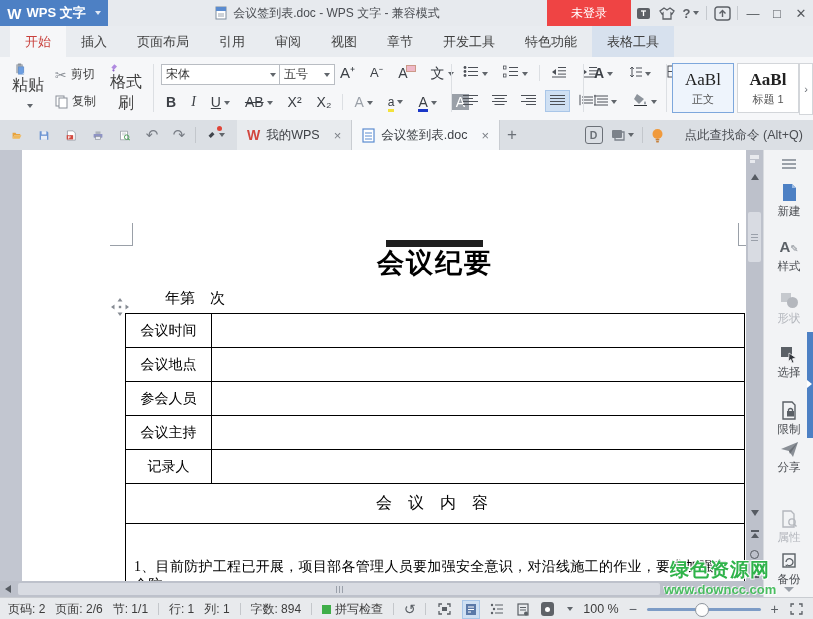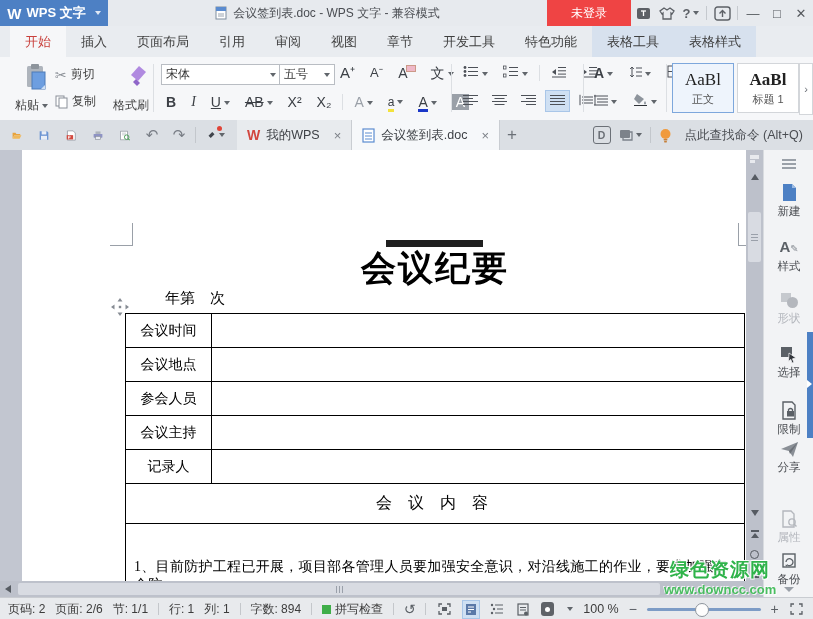--- a/index.html
+++ b/index.html
@@ -24,22 +24,22 @@
   .rtab{padding:0 15px;display:flex;align-items:center;font-size:13px;color:#3f3f3f;cursor:pointer;white-space:nowrap}
   .rtab.active{background:#f6f7f9;color:#c9403c}
   .rtab.context{background:#d7e1ee}
   
   .ribbon{position:absolute;left:0;top:57px;right:0;height:63px;background:#f6f7f9;border-bottom:1px solid #d5d8dc}
   .vsep{position:absolute;top:7px;width:1px;height:48px;background:#dcdfe3}
   .rbtn{display:inline-flex;align-items:center;gap:4px;color:#3f3f3f;font-size:12px;cursor:pointer;background:none;border:none;padding:1px 3px}
   .rglyph{font-size:14px;color:#3c4046;cursor:pointer;background:none;border:none;padding:1px 4px;line-height:18px}
   .combo{position:absolute;height:19px;background:#fff;border:1px solid #b9bdc3;display:flex;align-items:center;
          padding:0 4px;font-size:12px;color:#333;justify-content:space-between;cursor:pointer}
-  .bigbtn{position:absolute;left:8px;top:4px;width:40px;height:55px;display:flex;flex-direction:column;align-items:flex-end;
-          justify-content:space-between;padding:2px 0;background:none;border:none;cursor:pointer;font-size:12px;color:#3f3f3f}
+  .bigbtn{position:absolute;left:8px;top:4px;width:40px;height:55px;display:flex;flex-direction:column;align-items:flex-start;
+          justify-content:space-between;padding:2px 0;background:none;border:none;cursor:pointer;font-size:16px;color:#3f3f3f}
   .row1{position:absolute;top:6px;display:flex;align-items:center;gap:7px}
   .row2{position:absolute;top:34px;display:flex;align-items:center;gap:7px}
   .selbox{background:#cfe0f3;outline:1px solid #a9c6e8}
   .stylecard{width:60px;height:48px;background:#fff;border:1px solid #d3d6da;display:flex;flex-direction:column;
              align-items:center;justify-content:center;cursor:pointer;overflow:hidden}
   .stylecard.sel{border:1px solid #7da7dc;background:#eef4fc}
   .stylecard .prev{font-size:17px;color:#222;font-family:"Liberation Serif",serif;white-space:nowrap}
   .stylecard .nm{font-size:11px;color:#555;margin-top:2px;white-space:nowrap}
   .u-l{text-decoration:underline}
   .strike{text-decoration:line-through}
@@ -55,21 +55,21 @@
   .dtab.inactive{background:#e8ebee}
   .dtab.active{background:#f6f8fa;border-left:1px solid #c9cdd2;border-right:1px solid #c9cdd2}
   .tclose{color:#7c8087;font-size:13px;margin-left:8px;cursor:pointer}
   .newtab{width:24px;height:24px;border:none;background:none;font-size:17px;color:#6b7077;cursor:pointer}
   .dright{margin-left:auto;display:flex;align-items:center;gap:8px;padding-right:10px;font-size:12.5px;color:#4a4d52}
   .wred{color:#d2463e;font-weight:bold;font-size:14px}
   
   .workspace{position:absolute;left:0;top:150px;width:763px;height:447px;background:#c2c6d0}
   .page{position:absolute;left:22px;top:0;width:724px;height:447px;background:#fff;overflow:hidden}
   .content{position:absolute;left:103px;top:0;width:620px;height:447px}
-  .doc-title{position:absolute;left:0;right:0;top:95px;text-align:center;font-size:35px;font-weight:bold;color:#000;
+  .doc-title{position:absolute;left:0;right:0;top:95px;text-align:center;font-size:27px;font-weight:bold;color:#000;
              font-family:"Liberation Sans",sans-serif;letter-spacing:2px}
   .doc-sub{position:absolute;left:40px;top:139px;font-size:15px;color:#000;font-family:"Liberation Serif",serif}
   .sliver{position:absolute;left:364px;top:90px;width:97px;height:7px;background:#1f1f1f}
   .cmark-l{position:absolute;left:88px;top:73px;width:22px;height:22px;border-right:1px solid #9aa0a8;border-bottom:1px solid #9aa0a8}
   .cmark-r{position:absolute;left:716px;top:73px;width:8px;height:22px;border-left:1px solid #9aa0a8;border-bottom:1px solid #9aa0a8}
   .mtable{position:absolute;left:0;top:163px;width:618px;border:1px solid #000;border-bottom:none;
           font-family:"Liberation Serif",serif;color:#000}
   .trow{display:flex;height:33px;border-bottom:1px solid #000}
   .tlabel{width:85px;border-right:1px solid #000;display:flex;align-items:center;justify-content:center;font-size:14px}
   .tval{flex:1}
@@ -177,21 +177,20 @@
     <span class="rtab active">开始</span>
     <span class="rtab">插入</span>
     <span class="rtab">页面布局</span>
     <span class="rtab">引用</span>
     <span class="rtab">审阅</span>
     <span class="rtab">视图</span>
     <span class="rtab">章节</span>
     <span class="rtab">开发工具</span>
     <span class="rtab">特色功能</span>
     <span class="rtab context">表格工具</span>
-    <span class="rtab context">表格样式</span>
   </div>
 
   <div class="ribbon">
 
     <button class="bigbtn">
       <svg width="24" height="28" viewBox="0 0 24 28">
         <rect x="3" y="3" width="16" height="21" rx="1.5" fill="#aeb4bc"></rect>
         <rect x="7" y="1" width="8" height="5" rx="1" fill="#8d949c"></rect>
         <rect x="8" y="9" width="13" height="17" fill="#6d9ee0" stroke="#4d7bb8"></rect>
         <path d="M17 26 L21 26 L21 22 Z" fill="#cfe0f5"></path>
@@ -466,21 +465,21 @@
     <div class="dright">
       <span style="display:inline-flex;width:16px;height:16px;border:1.4px solid #6b7077;border-radius:3px;align-items:center;justify-content:center;font-size:10.5px;font-weight:bold;color:#6b7077;cursor:pointer">D</span>
       <span style="display:inline-flex;align-items:center;cursor:pointer">
         <svg width="14" height="13" viewBox="0 0 14 13">
           <rect x="1" y="1" width="10" height="8" rx="1" fill="#7c828a"></rect>
           <path d="M11 3 L13 3 L13 11 L4 11 L4 9" fill="none" stroke="#7c828a" stroke-width="1.3"></path>
         </svg>
         <i class="dd"></i>
       </span>
       <span style="width:1px;height:16px;background:#c3c7cc"></span>
-      <span style="display:inline-flex;align-items:center;gap:13px;cursor:pointer">
+      <span style="display:inline-flex;align-items:center;gap:21px;cursor:pointer">
         <svg width="13" height="15" viewBox="0 0 13 15">
           <circle cx="6.5" cy="6" r="5" fill="#f09a3c"></circle>
           <rect x="4.5" y="11" width="4" height="1.6" rx="0.8" fill="#c6803a"></rect>
           <rect x="5" y="13" width="3" height="1.4" rx="0.7" fill="#c6803a"></rect>
         </svg>
         <span>点此查找命令 (Alt+Q)</span>
       </span>
     </div>
   </div>
 

